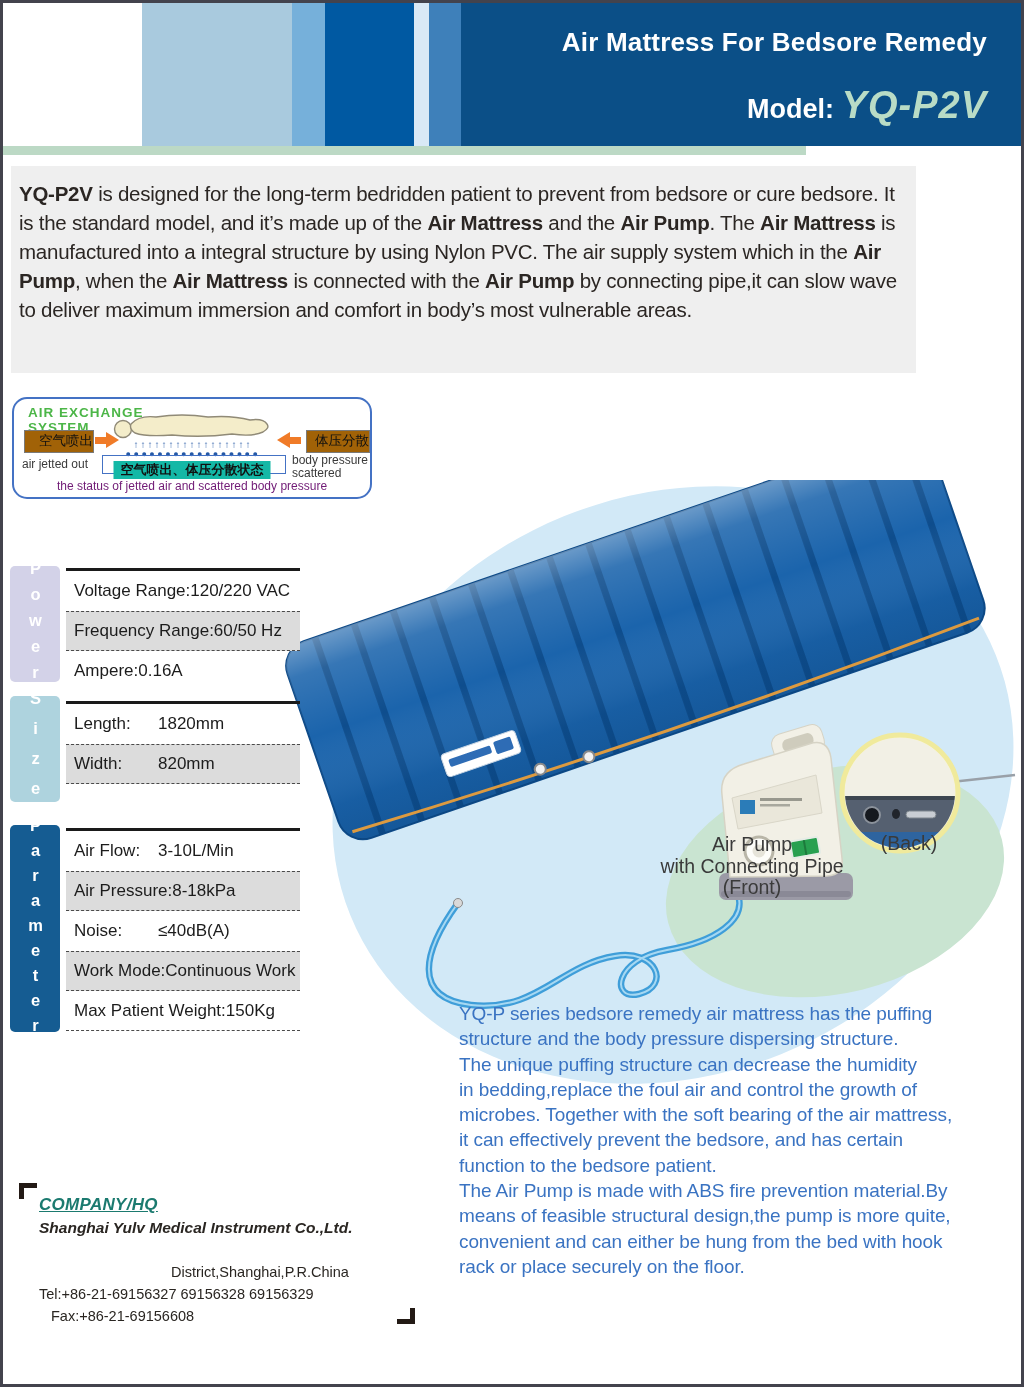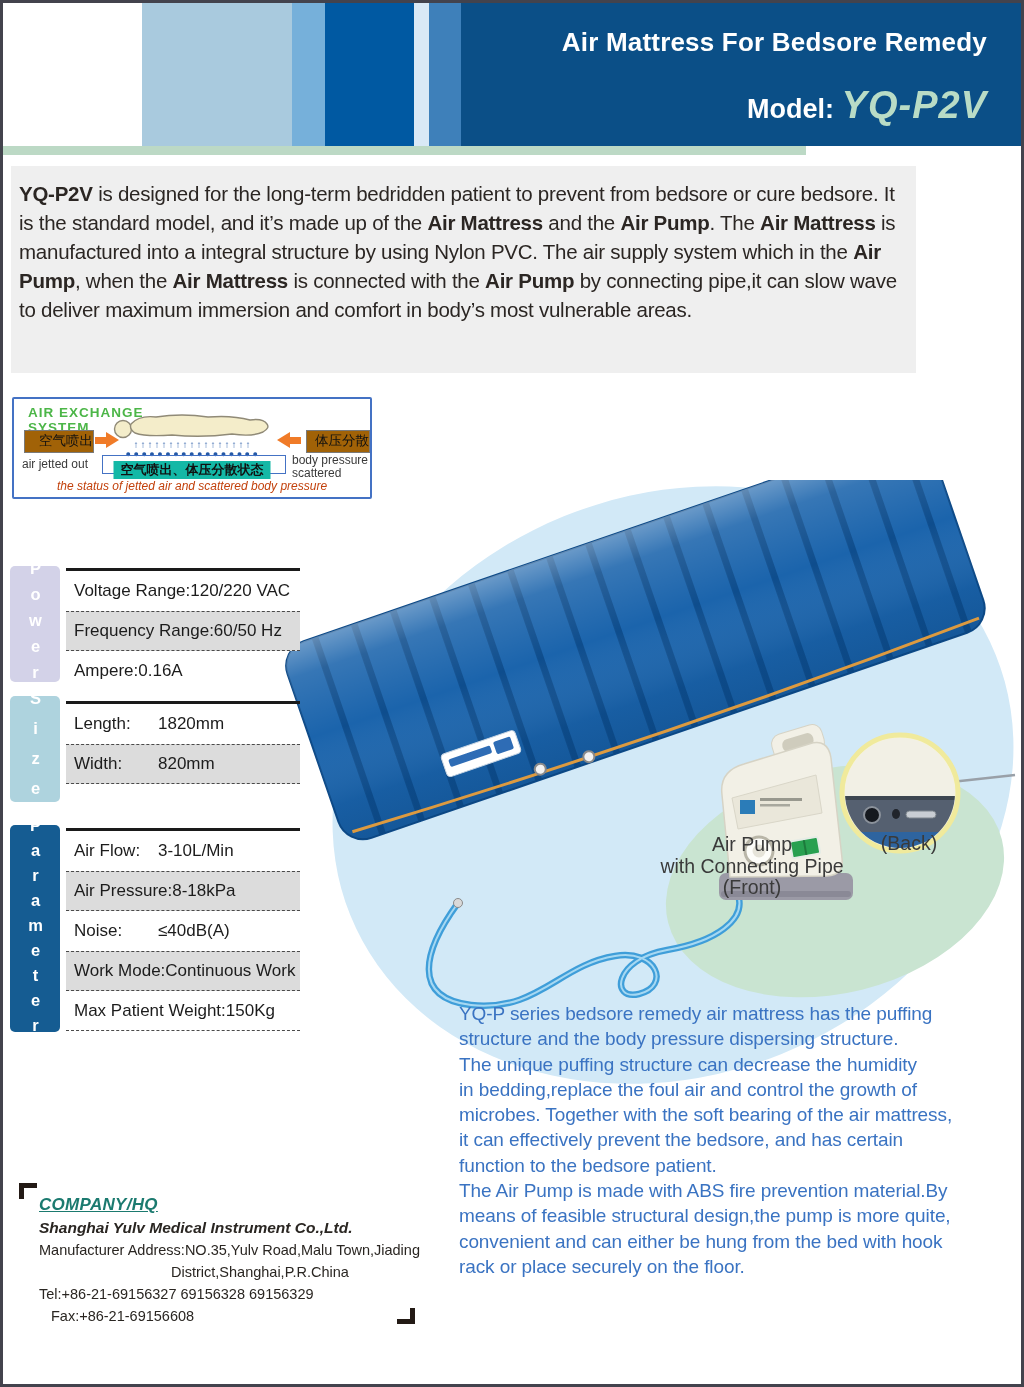--- a/index.html
+++ b/index.html
@@ -16,41 +16,41 @@
   .htext{position:absolute;top:0;left:458px;right:0;height:143px;text-align:right;padding-right:34px;box-sizing:border-box;color:#fff;margin-left:37px;}
   .htitle{margin-top:24px;font-size:26px;font-weight:bold;letter-spacing:.2px;}
   .hmodel{margin-top:26px;font-size:27px;font-weight:bold;}
   .hmodel .mv{font-size:38px;font-style:italic;color:#b9dcc6;letter-spacing:1px;}
   .greenbar{position:absolute;left:0;top:143px;width:803px;height:9px;background:#bcd9c5;}
   
   .introbox{position:absolute;left:8px;top:163px;width:905px;height:207px;background:#efefef;
             font-size:20.5px;line-height:29px;letter-spacing:-.25px;padding:13px 8px 0 8px;box-sizing:border-box;}
   .introbox .b{font-weight:bold;}
   
-  .diagram{position:absolute;left:9px;top:394px;width:360px;height:102px;border:2px solid #4472c4;border-radius:2px;background:#fff;box-sizing:border-box;}
+  .diagram{position:absolute;left:9px;top:394px;width:360px;height:102px;border:2px solid #4472c4;border-radius:15px;background:#fff;box-sizing:border-box;}
   .dg-title{position:absolute;left:14px;top:6px;color:#4cb648;font-size:13.5px;font-weight:bold;letter-spacing:1px;line-height:15px;white-space:pre-line;}
   .dg-box{position:absolute;border:1.5px solid #7a7a7a;background:#a16207;font-size:13.5px;text-align:right;line-height:20px;color:#111;}
   .dg-box-l{left:10px;top:31px;width:68px;height:21px;}
   .dg-box-r{left:292px;top:31px;width:62px;height:21px;}
   .dg-cap{position:absolute;font-size:12px;color:#3a3a3a;}
   .dg-cap-l{left:8px;top:58px;}
   .dg-cap-r{left:278px;top:55px;width:88px;line-height:13px;white-space:pre-line;}
   .dg-arrow{position:absolute;display:flex;align-items:center;}
   .dg-arrow .stem{width:11px;height:7px;background:#f07b28;}
   .dg-arrow .tri{width:0;height:0;border-top:8px solid transparent;border-bottom:8px solid transparent;}
   .dg-arrow-r{left:81px;top:33px;}
   .dg-arrow-r .tri{border-left:13px solid #f07b28;}
   .dg-arrow-l{left:263px;top:33px;}
   .dg-arrow-l .tri{border-right:13px solid #f07b28;}
   .dg-person{position:absolute;left:96px;top:10px;}
   .dg-up{position:absolute;left:100px;top:40px;width:158px;text-align:center;color:#2e5fa8;font-size:10px;letter-spacing:2px;font-weight:bold;}
   .dg-dots{position:absolute;left:100px;top:50px;width:158px;text-align:center;color:#2458a6;font-size:9px;letter-spacing:2.5px;}
   .dg-rect{position:absolute;left:88px;top:56px;width:182px;height:17px;border:1.5px solid #4472c4;}
   .dg-cn{position:absolute;left:50%;transform:translateX(-50%);top:62px;background:#14b8a6;padding:0 7px;font-size:13px;font-weight:bold;color:#111;white-space:nowrap;}
-  .dg-en{position:absolute;left:0;top:80px;width:100%;text-align:center;font-size:12px;color:#c2410c;font-style:italic;}
+  .dg-en{position:absolute;left:0;top:80px;width:100%;text-align:center;font-size:12px;color:#701a75;}
   
   .vlabel{position:absolute;left:7px;width:50px;display:flex;align-items:center;justify-content:center;
           writing-mode:vertical-rl;text-orientation:upright;color:#fff;font-weight:bold;font-size:16.5px;border-radius:5px;}
   .vl-power{top:563px;height:116px;background:#d3d2e8;letter-spacing:8px;}
   .vl-size{top:693px;height:106px;background:#aed3de;letter-spacing:12px;}
   .vl-param{top:822px;height:207px;background:#155c92;letter-spacing:7px;}
   .spec-table{position:absolute;left:63px;width:234px;border-top:3px solid #1a1a1a;}
   .st-power{top:565px;} .st-size{top:698px;} .st-param{top:825px;}
   .srow{height:40px;display:flex;align-items:center;padding-left:8px;font-size:17px;color:#1c1c1c;box-sizing:border-box;}
   .srow.gray{background:#dcdcdc;border-top:1.5px dashed #4a4a4a;border-bottom:1.5px dashed #4a4a4a;}
@@ -259,19 +259,18 @@
 it can effectively prevent the bedsore, and has certain
 function to the bedsore patient.
 The Air Pump is made with ABS fire prevention material.By
 means of feasible structural design,the pump is more quite,
 convenient and can either be hung from the bed with hook
 rack or place securely on the floor.</div>
 
   <div class="bracket-tl"></div>
   <div class="co-head">COMPANY/HQ</div>
   <div class="co-name">Shanghai Yulv Medical Instrument Co.,Ltd.</div>
-  <div class="co-line co-a1">Manufacturer Address:NO.35,Yulv Road,Malu Town,Jiading</div>
   <div class="co-line co-a2">District,Shanghai,P.R.China</div>
   <div class="co-line co-tel">Tel:+86-21-69156327  69156328  69156329</div>
   <div class="co-line co-fax">Fax:+86-21-69156608</div>
   <div class="bracket-br"></div>
 
 </div>
 
 </body></html>

